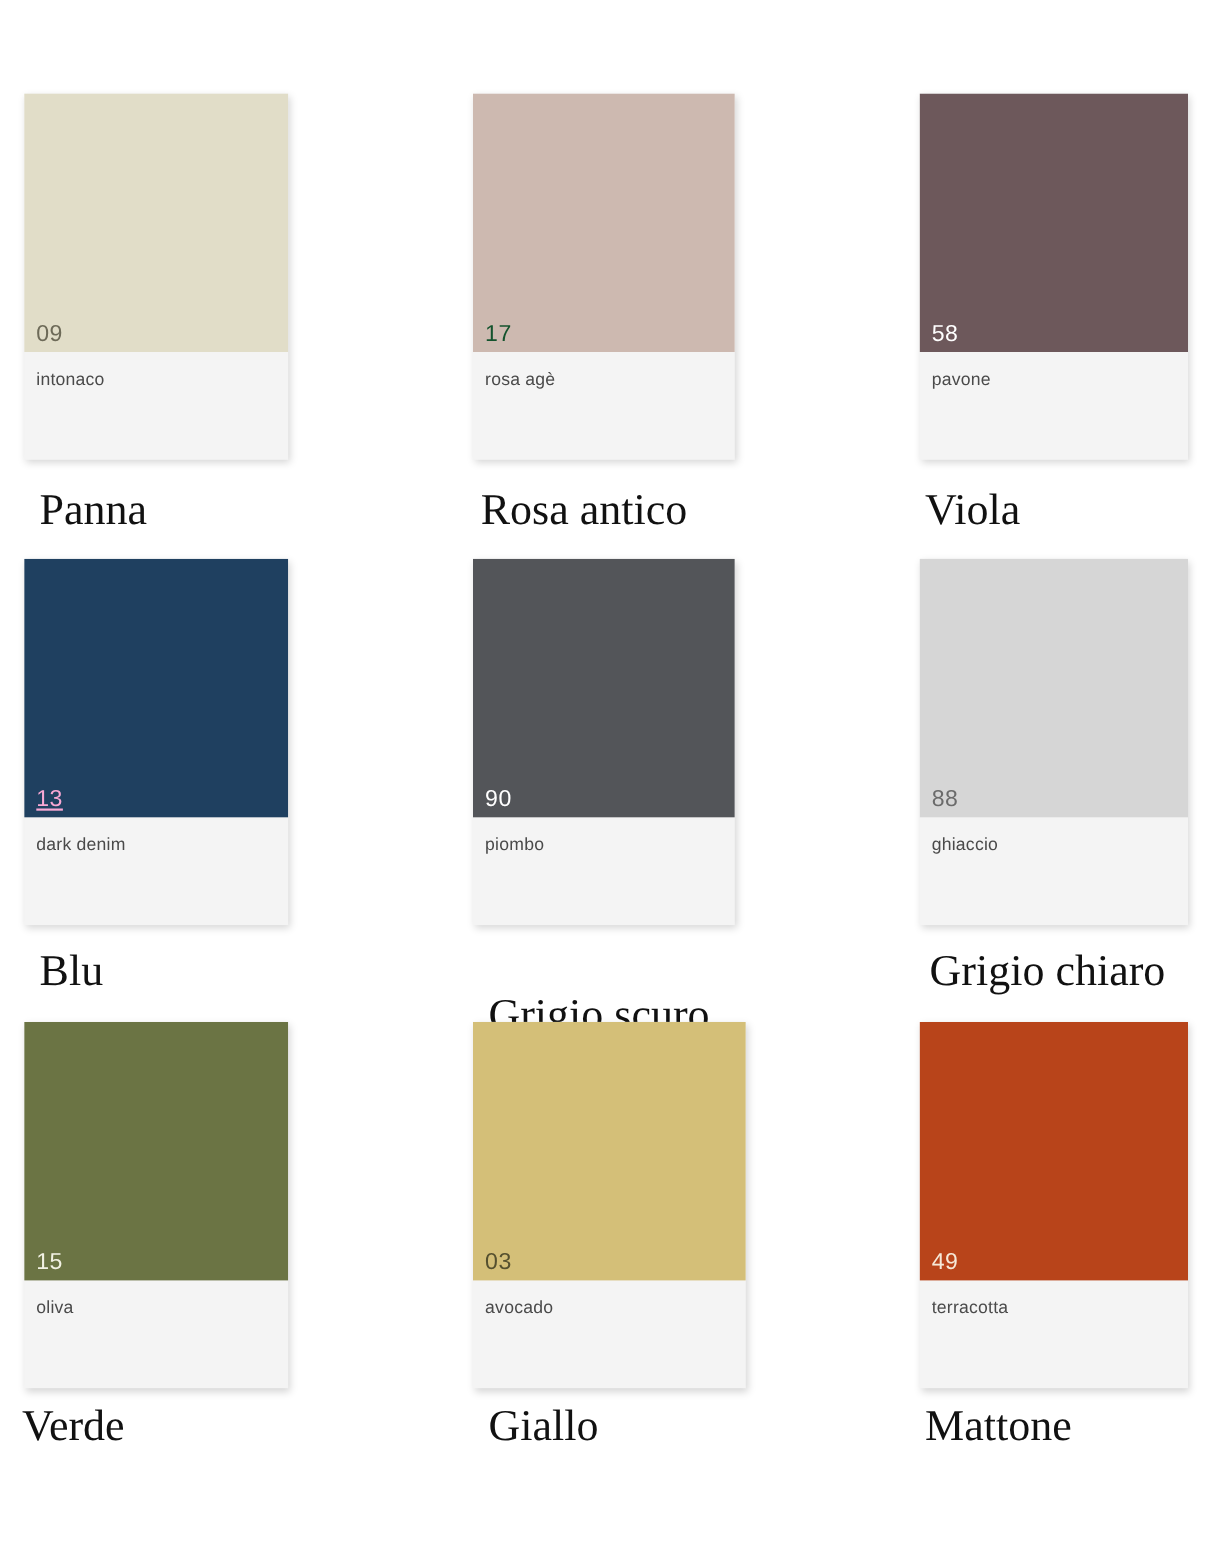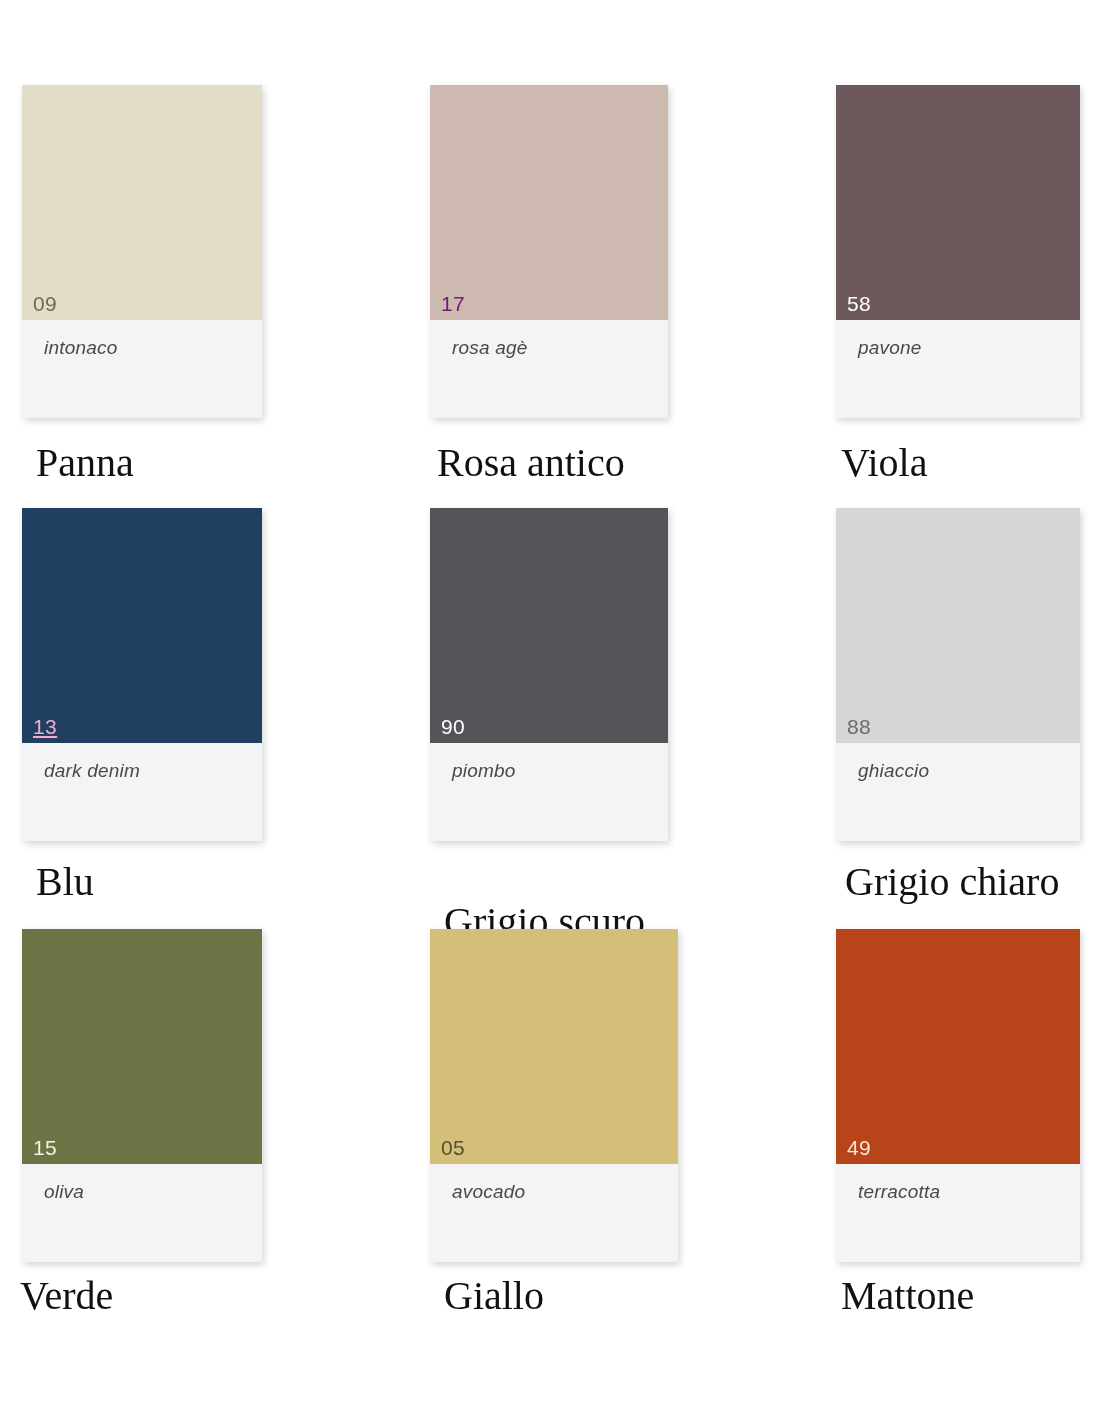--- a/index.html
+++ b/index.html
@@ -51,29 +51,28 @@
     bottom: 6px;
     font-family: "Liberation Sans", sans-serif;
     font-size: 21px;
     font-weight: 400;
     letter-spacing: 0.4px;
     line-height: 1;
   }
 
   .chip-name {
     position: absolute;
-    left: 22px;
+    left: 11px;
     font-family: "Liberation Sans", sans-serif;
-    font-size: 19px;
+    font-size: 16px;
     font-weight: 400;
     letter-spacing: 0.2px;
     color: #4a4a4a;
     line-height: 1;
     white-space: nowrap;
-    font-style: italic;
   }
 
   
   .family-label {
     position: absolute;
     font-family: "Liberation Serif", serif;
     font-size: 40px;
     font-weight: 400;
     color: #111111;
     line-height: 1;
@@ -89,21 +88,21 @@
         <div class="chip-color" style="height: 235px; background: rgb(225, 221, 200);">
           <div class="chip-code" style="color: rgb(109, 106, 88);">09</div>
         </div>
         <div class="chip-name" style="top: 253px;">intonaco</div>
       </div>
       <div class="family-label" style="left: 36px; top: 443px;">Panna</div>
     </div>
     <div class="swatch-group" style="left: 0px; top: 0px; width: 1100px; height: 1422px;">
       <div class="chip-card" style="left: 430px; top: 85px; width: 238px; height: 333px; background: rgb(244, 244, 244);">
         <div class="chip-color" style="height: 235px; background: rgb(205, 185, 176);">
-          <div class="chip-code" style="color: #701a75;">17</div>
+          <div class="chip-code" style="color: #14532d;">17</div>
         </div>
         <div class="chip-name" style="top: 253px;">rosa agè</div>
       </div>
       <div class="family-label" style="left: 437px; top: 443px;">Rosa antico</div>
     </div>
     <div class="swatch-group" style="left: 0px; top: 0px; width: 1100px; height: 1422px;">
       <div class="chip-card" style="left: 836px; top: 85px; width: 244px; height: 333px; background: rgb(244, 244, 244);">
         <div class="chip-color" style="height: 235px; background: rgb(109, 88, 91);">
           <div class="chip-code" style="color: rgb(255, 255, 255);">58</div>
         </div>
@@ -143,21 +142,21 @@
         <div class="chip-color" style="height: 235px; background: rgb(107, 116, 68);">
           <div class="chip-code" style="color: rgb(242, 242, 228);">15</div>
         </div>
         <div class="chip-name" style="top: 253px;">oliva</div>
       </div>
       <div class="family-label" style="left: 20px; top: 1276px;">Verde</div>
     </div>
     <div class="swatch-group" style="left: 0px; top: 0px; width: 1100px; height: 1422px;">
       <div class="chip-card" style="left: 430px; top: 929px; width: 248px; height: 333px; background: rgb(244, 244, 244);">
         <div class="chip-color" style="height: 235px; background: rgb(212, 191, 120);">
-          <div class="chip-code" style="color: rgb(85, 80, 47);">05</div>
+          <div class="chip-code" style="color: rgb(85, 80, 47);">03</div>
         </div>
         <div class="chip-name" style="top: 253px;">avocado</div>
       </div>
       <div class="family-label" style="left: 444px; top: 1276px;">Giallo</div>
     </div>
     <div class="swatch-group" style="left: 0px; top: 0px; width: 1100px; height: 1422px;">
       <div class="chip-card" style="left: 836px; top: 929px; width: 244px; height: 333px; background: rgb(244, 244, 244);">
         <div class="chip-color" style="height: 235px; background: rgb(184, 68, 26);">
           <div class="chip-code" style="color: rgb(246, 233, 216);">49</div>
         </div>

